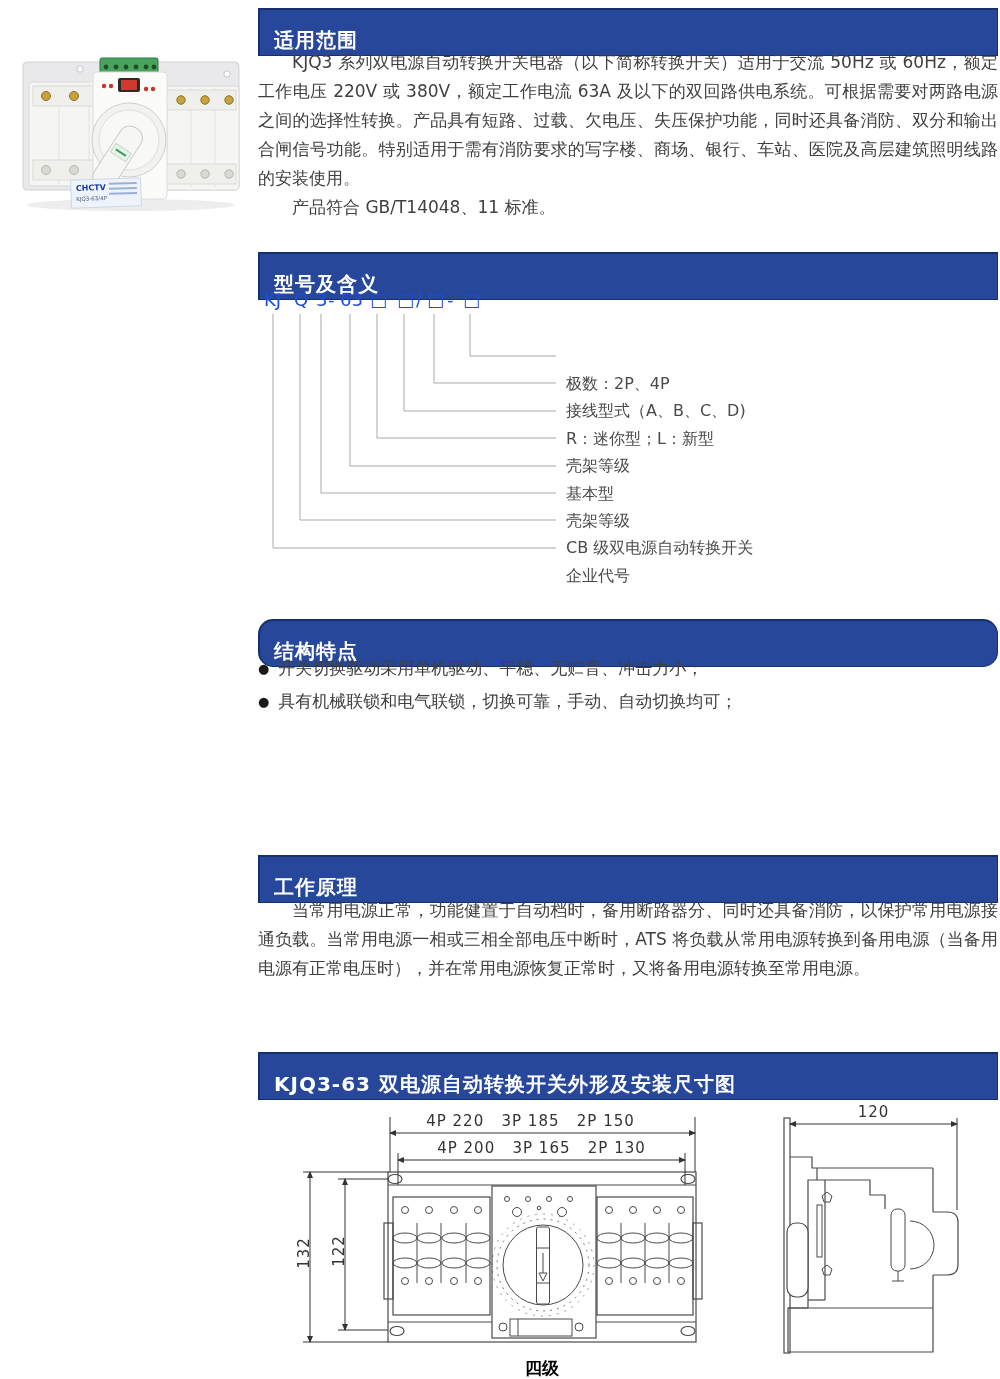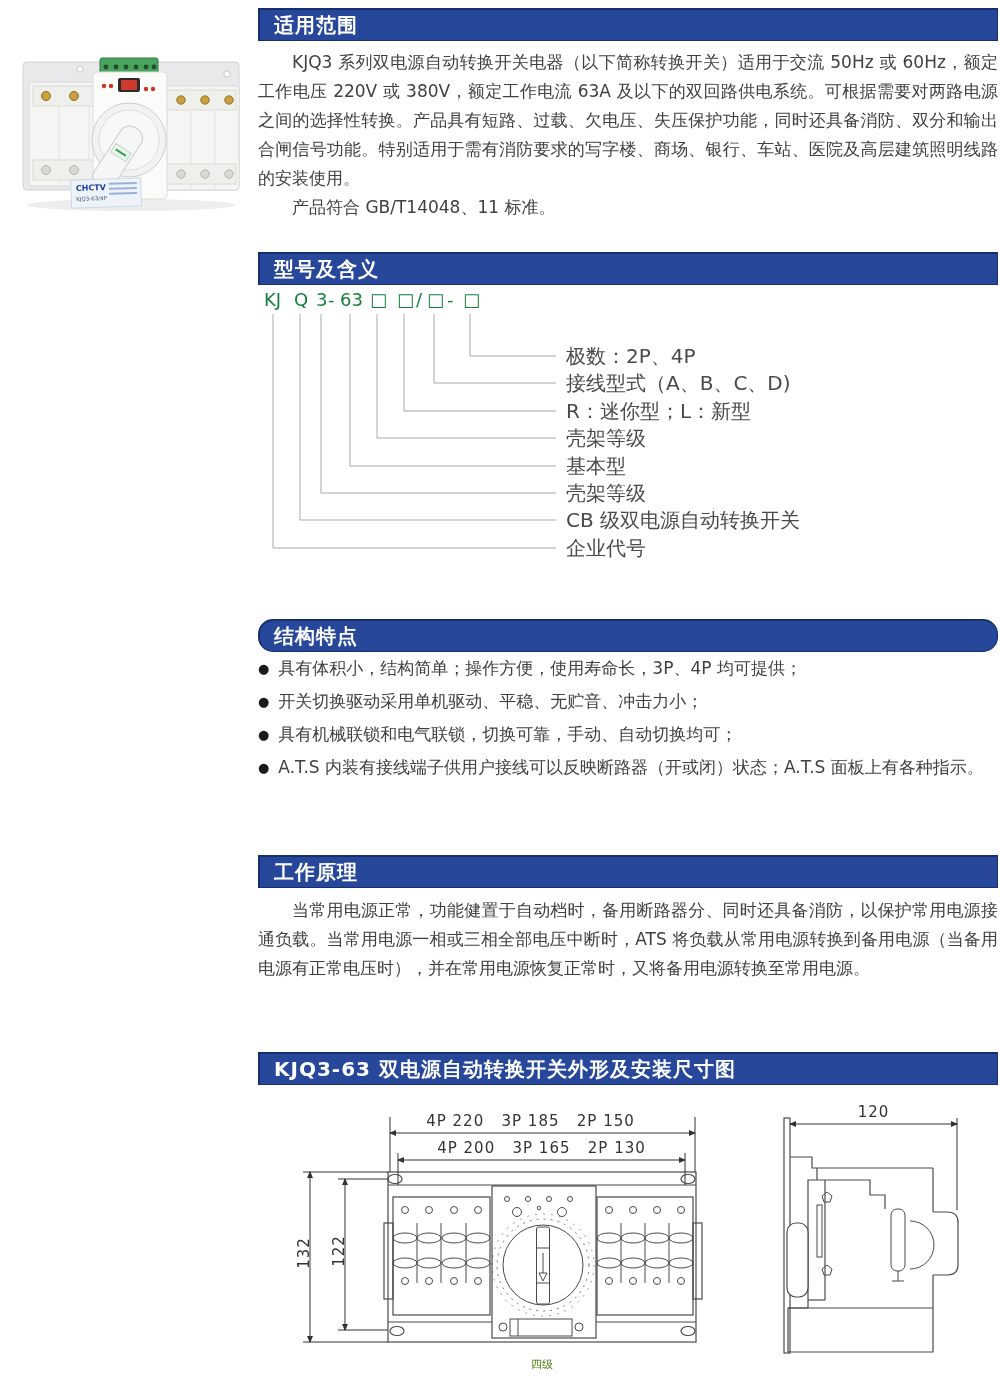--- a/index.html
+++ b/index.html
@@ -1,38 +1,38 @@
 <!DOCTYPE html>
 <html><head>
 <meta charset="utf-8">
 <style>
   html,body{margin:0;padding:0;background:#fff;}
   .page{position:relative;width:1000px;height:1379px;background:#ffffff;overflow:hidden;
         font-family:"DejaVu Sans","Liberation Sans",sans-serif;color:#3d3d3d;}
   .hdr{position:absolute;left:258px;width:740px;box-sizing:border-box;
        background:#27479a;border:2px solid #16306e;border-bottom-width:1px;border-right-width:1px;
-       color:#fff;font-size:20px;font-weight:bold;line-height:28px;padding:1px 0 1px 14px;
+       color:#fff;font-size:20px;font-weight:bold;line-height:28px;padding:16px 0 1px 14px;
        letter-spacing:1px;}
   .para{position:absolute;left:258px;width:740px;font-size:17px;line-height:29px;
         text-align:justify;color:#404040;}
   .indent{text-indent:2em;margin:0;}
   .feat{position:absolute;left:258px;width:740px;}
   .feat .item{display:flex;align-items:flex-start;margin-bottom:12px;font-size:17px;line-height:21px;color:#404040;}
   .feat .item::before{content:"●";font-size:13px;line-height:21px;margin-right:9px;color:#1a1a1a;}
   .model-diagram{position:absolute;left:258px;top:288px;width:740px;height:292px;}
   .model-diagram svg{position:absolute;left:0;top:0;}
-  .tok{position:absolute;top:0;font-size:18px;line-height:24px;color:#15803d;}
-  .mlabel{position:absolute;left:308px;height:22px;font-size:20px;line-height:22px;color:#4a4a4a;white-space:nowrap;}
+  .tok{position:absolute;top:0;font-size:18px;line-height:24px;color:#1d4ed8;}
+  .mlabel{position:absolute;left:308px;height:22px;font-size:16px;line-height:22px;color:#4a4a4a;white-space:nowrap;margin-top:28px;}
   .draw{position:absolute;left:270px;top:1095px;width:700px;height:284px;}
   .draw svg{position:absolute;left:0;top:0;}
   .dimtext{position:absolute;font-size:15px;color:#333;white-space:pre;text-align:center;letter-spacing:1px;}
   .dimrot{position:absolute;font-size:15px;color:#333;width:40px;height:16px;text-align:center;
           transform:rotate(-90deg);letter-spacing:1px;}
   .caption{position:absolute;left:118px;top:262px;width:308px;text-align:center;
-           font-size:11px;font-weight:400;color:#4d7c0f;}
+           font-size:17px;font-weight:700;color:#000000;}
   .photo{position:absolute;left:5px;top:22px;width:250px;height:195px;}
 </style>
 </head>
 <body>
 
 <div class="page">
 
   <div class="photo">
     <svg width="250" height="195" viewBox="0 0 250 195">
       <ellipse cx="126" cy="183" rx="104" ry="6" fill="#ededee"></ellipse>
@@ -142,24 +142,22 @@
     <div class="mlabel" style="top:112px;">R：迷你型；L：新型</div>
     <div class="mlabel" style="top:139px;">壳架等级</div>
     <div class="mlabel" style="top:167px;">基本型</div>
     <div class="mlabel" style="top:194px;">壳架等级</div>
     <div class="mlabel" style="top:221px;">CB 级双电源自动转换开关</div>
     <div class="mlabel" style="top:249px;">企业代号</div>
   </div>
 
   <div class="hdr" style="top:619px;border-radius:15px;">结构特点</div>
   <div class="feat" style="top:658px;">
-    <div class="item">具有体积小，结构简单；操作方便，使用寿命长，3P、4P 均可提供；</div>
     <div class="item">开关切换驱动采用单机驱动、平稳、无贮音、冲击力小；</div>
     <div class="item">具有机械联锁和电气联锁，切换可靠，手动、自动切换均可；</div>
-    <div class="item">A.T.S 内装有接线端子供用户接线可以反映断路器（开或闭）状态；A.T.S 面板上有各种指示。</div>
   </div>
 
   <div class="hdr" style="top:855px;">工作原理</div>
   <div class="para" style="top:896px;">
     <p class="indent">当常用电源正常，功能健置于自动档时，备用断路器分、同时还具备消防，以保护常用电源接通负载。当常用电源一相或三相全部电压中断时，ATS 将负载从常用电源转换到备用电源（当备用电源有正常电压时），并在常用电源恢复正常时，又将备用电源转换至常用电源。</p>
   </div>
 
   <div class="hdr" style="top:1052px;">KJQ3-63 双电源自动转换开关外形及安装尺寸图</div>
 
   <div class="draw">

